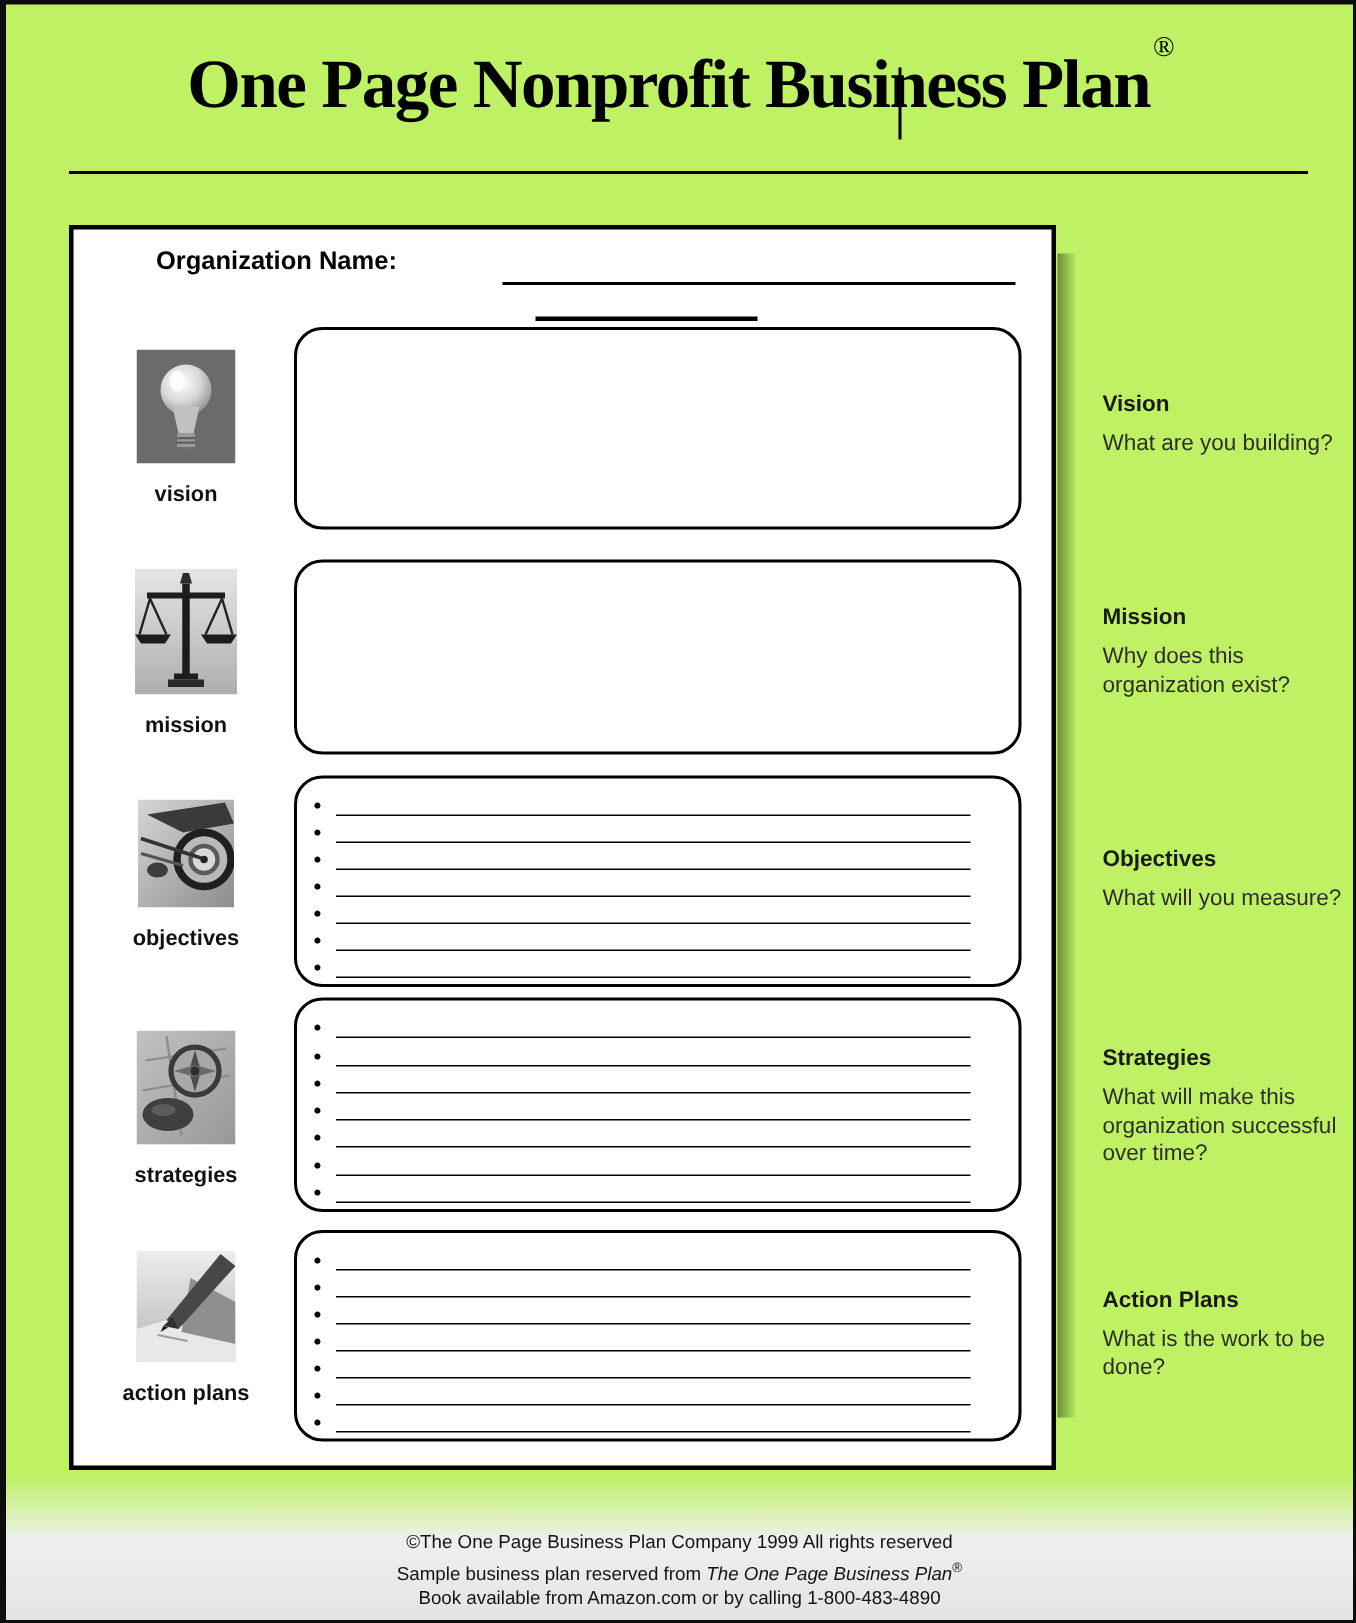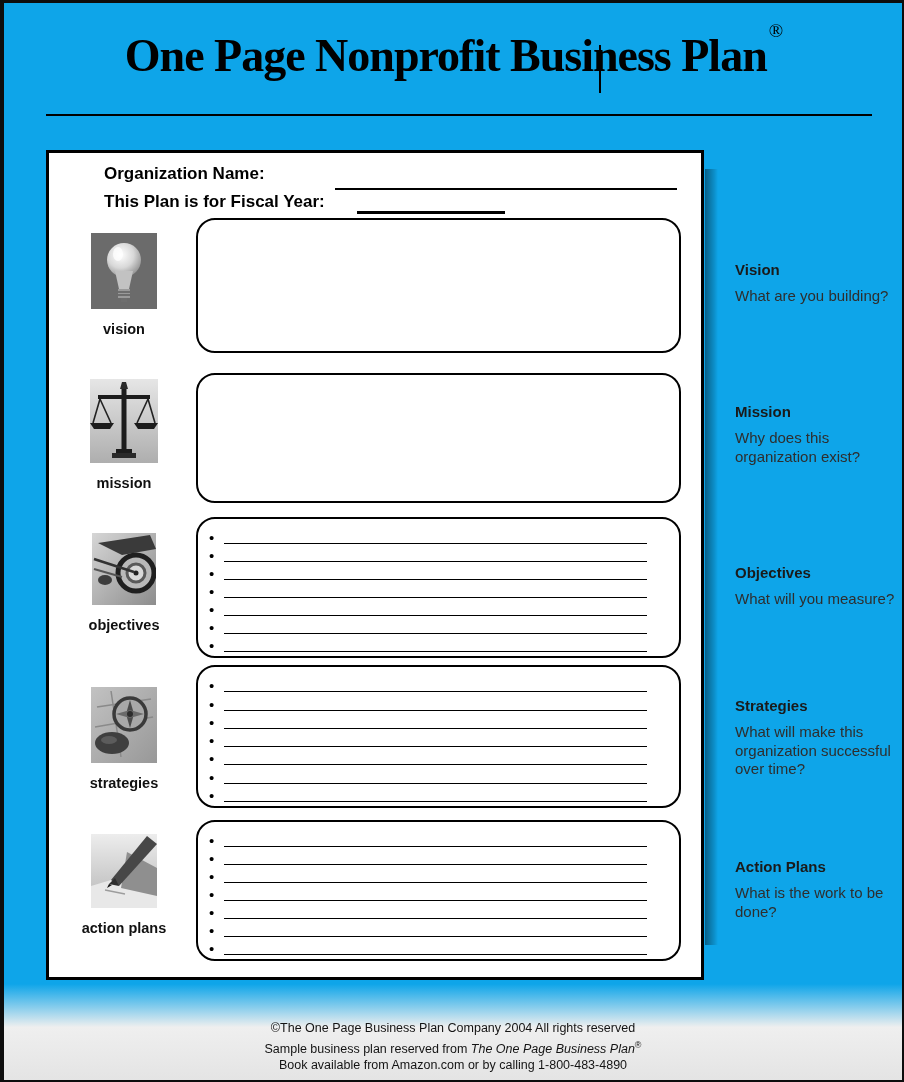--- a/index.html
+++ b/index.html
@@ -1,20 +1,20 @@
 <!DOCTYPE html>
 <html><head>
 <meta charset="utf-8">
 <style>
   html,body{margin:0;padding:0;background:#ffffff;}
   #page{
     position:relative;
     width:904px;height:1082px;
     box-sizing:border-box;
-    background:#0ea5e9;
+    background:#bef264;
     border-top:3px solid #0d0d0d;
     border-left:4px solid #0d0d0d;
     border-right:2px solid #0d0d0d;
     border-bottom:2px solid #0d0d0d;
     overflow:hidden;
     font-family:"Liberation Sans", sans-serif;
     color:#000;
   }
   .abs{position:absolute;}
 
@@ -146,21 +146,20 @@
     <span>One Page Nonprofit Business Plan</span><sup>®</sup>
   </div>
   <div class="abs text-cursor"></div>
   <div class="abs title-rule"></div>
 
   <div class="abs plan-box"></div>
   <div class="abs plan-shadow"></div>
 
   <div class="abs org-label">Organization Name:</div>
   <div class="abs org-line"></div>
-  <div class="abs fy-label">This Plan is for Fiscal Year:</div>
   <div class="abs fy-line"></div>
 
   <div class="abs icon-block" style="left:60px;top:230px;">
     <span class="icon-img">
       <svg width="66" height="76" viewBox="0 0 66 76">
         <rect x="0" y="0" width="66" height="76" fill="#6b6b6b"></rect>
         <defs>
           <radialGradient id="bulbG" cx="40%" cy="35%" r="70%">
             <stop offset="0%" stop-color="#ffffff"></stop>
               <stop offset="55%" stop-color="#d8d8d8"></stop>
@@ -386,20 +385,20 @@
     <div class="annot-title">Strategies</div>
     <div class="annot-text">What will make this organization successful over time?</div>
   </div>
   <div class="abs annot" style="top:855px;">
     <div class="annot-title">Action Plans</div>
     <div class="annot-text">What is the work to be done?</div>
   </div>
 
   <div class="abs footer-band"></div>
   <div class="abs footer">
-    <div>©The One Page Business Plan Company 2004 All rights reserved</div>
+    <div>©The One Page Business Plan Company 1999 All rights reserved</div>
     <div>
       <span>Sample business plan reserved from </span><span class="it">The One Page Business Plan</span><sup>®</sup>
     </div>
     <div>Book available from Amazon.com or by calling 1-800-483-4890</div>
   </div>
 
 </div>
 
 </body></html>

